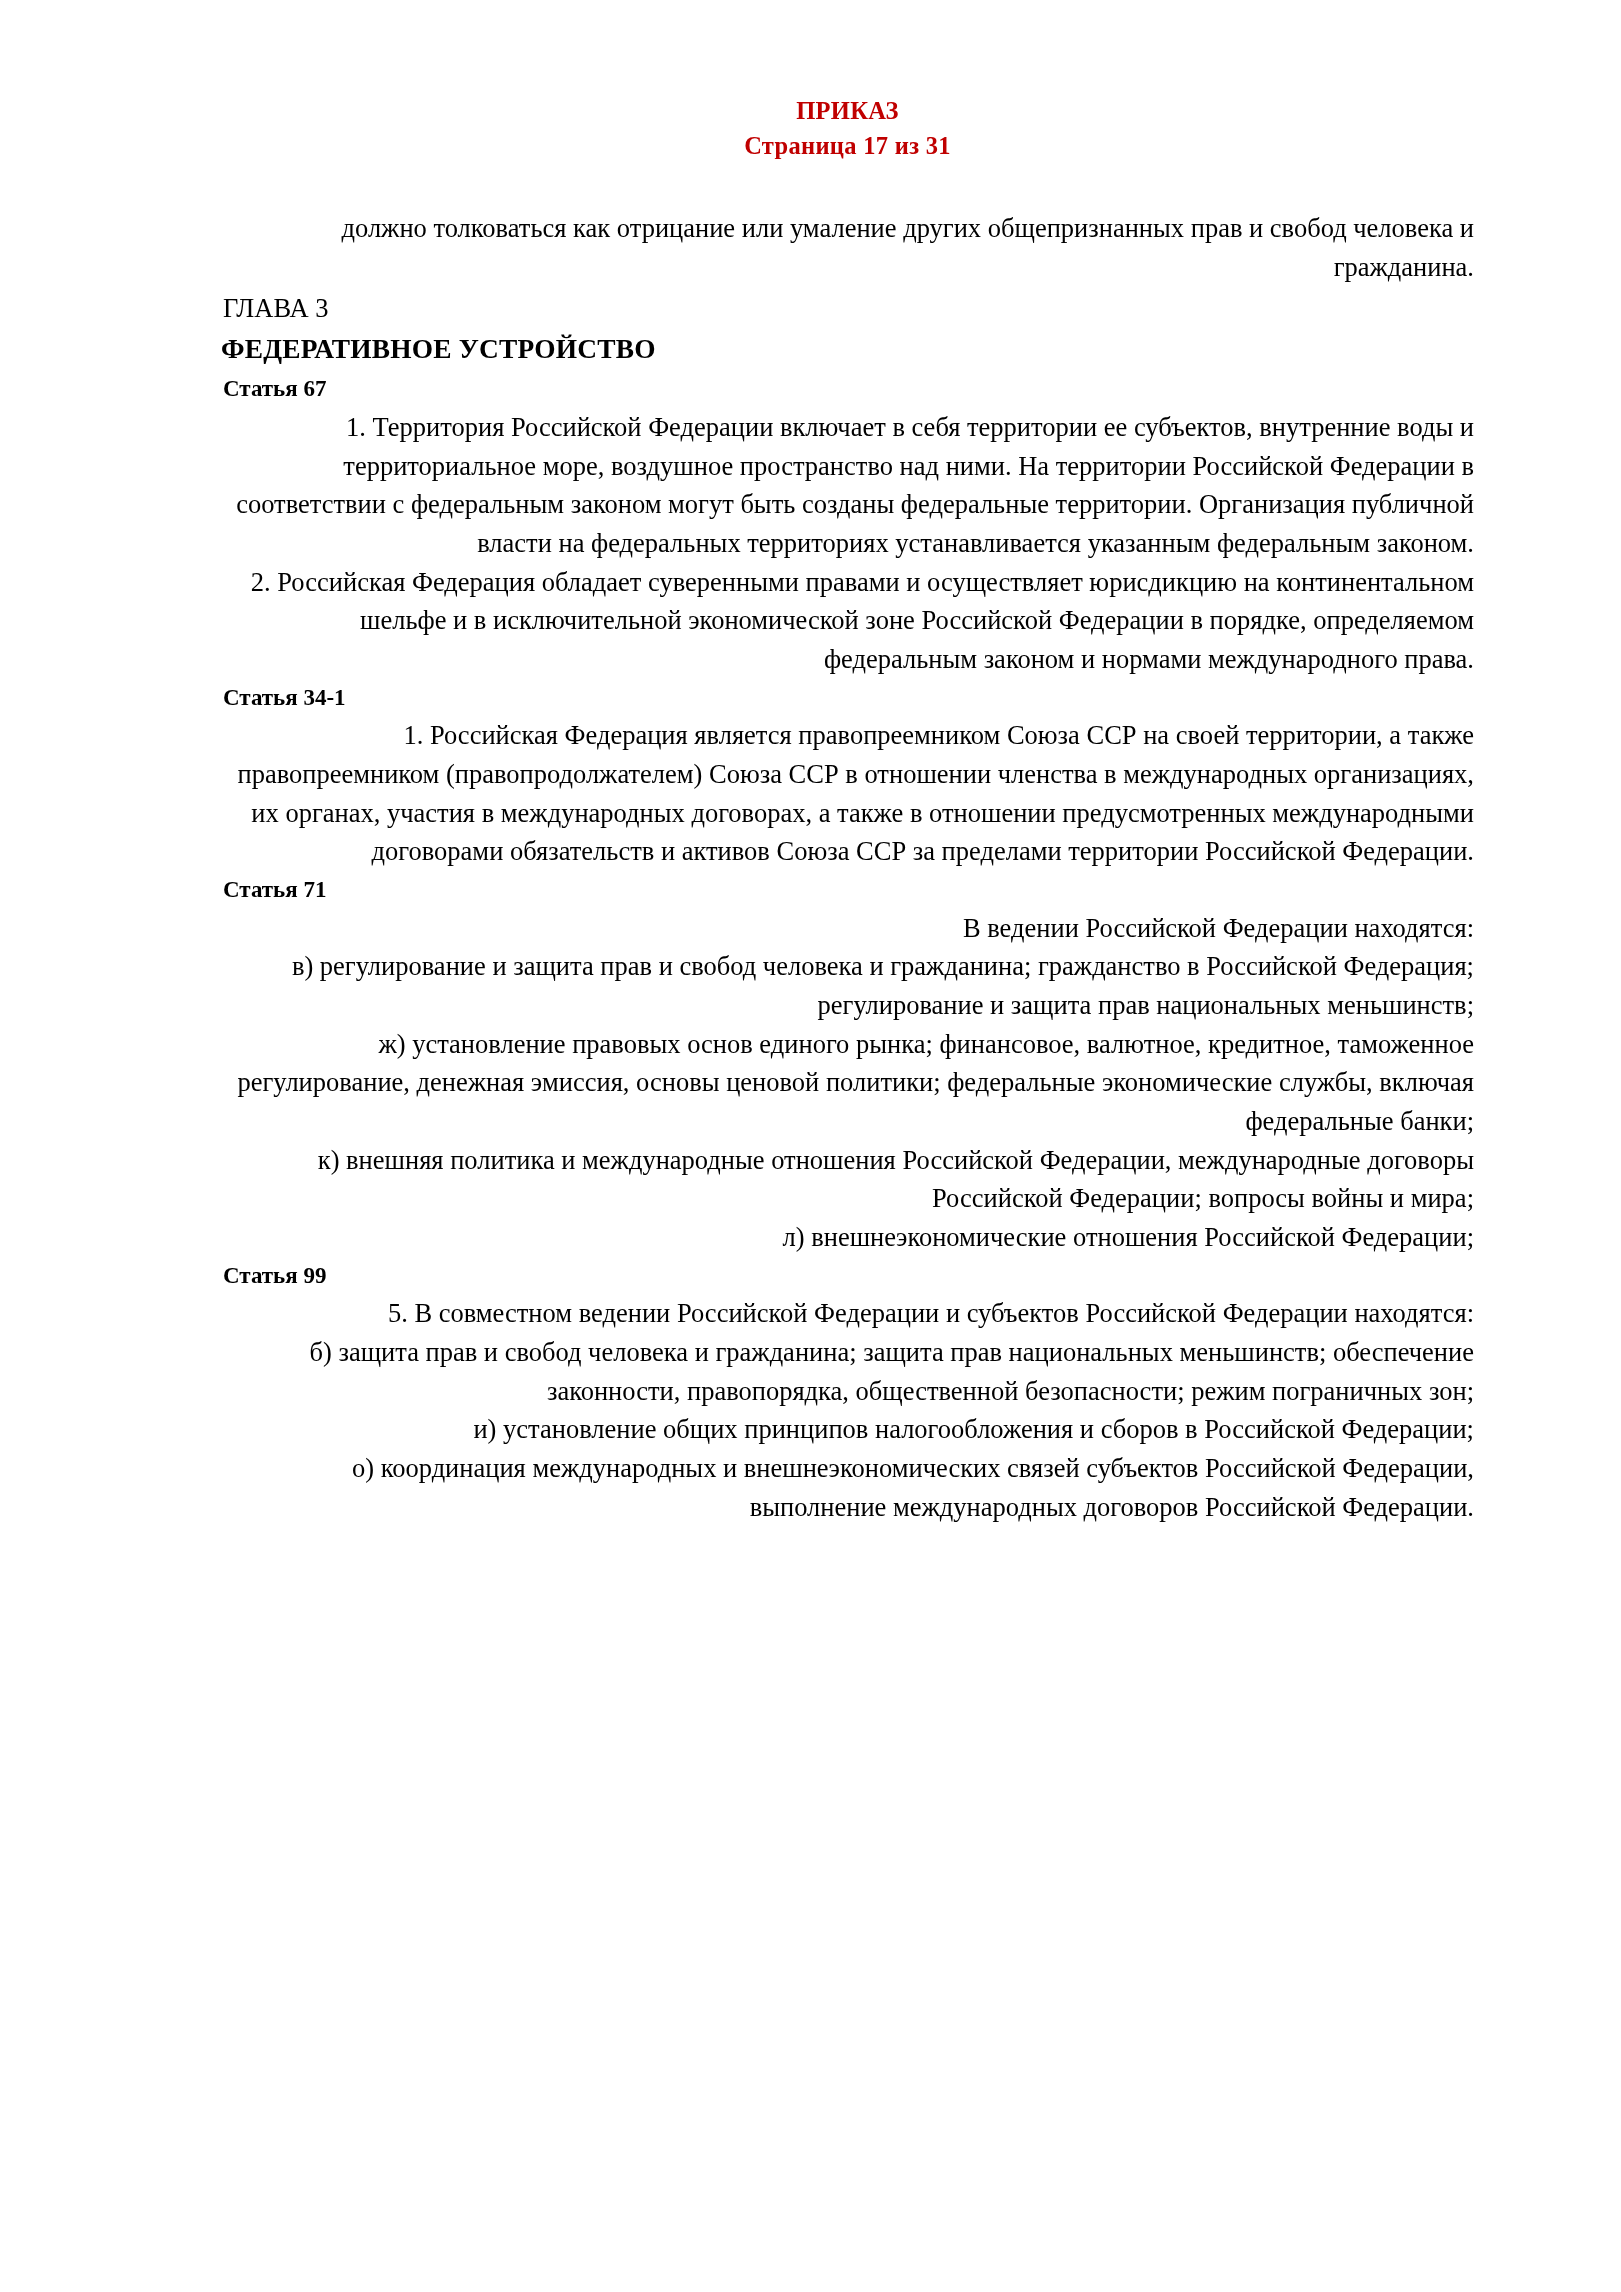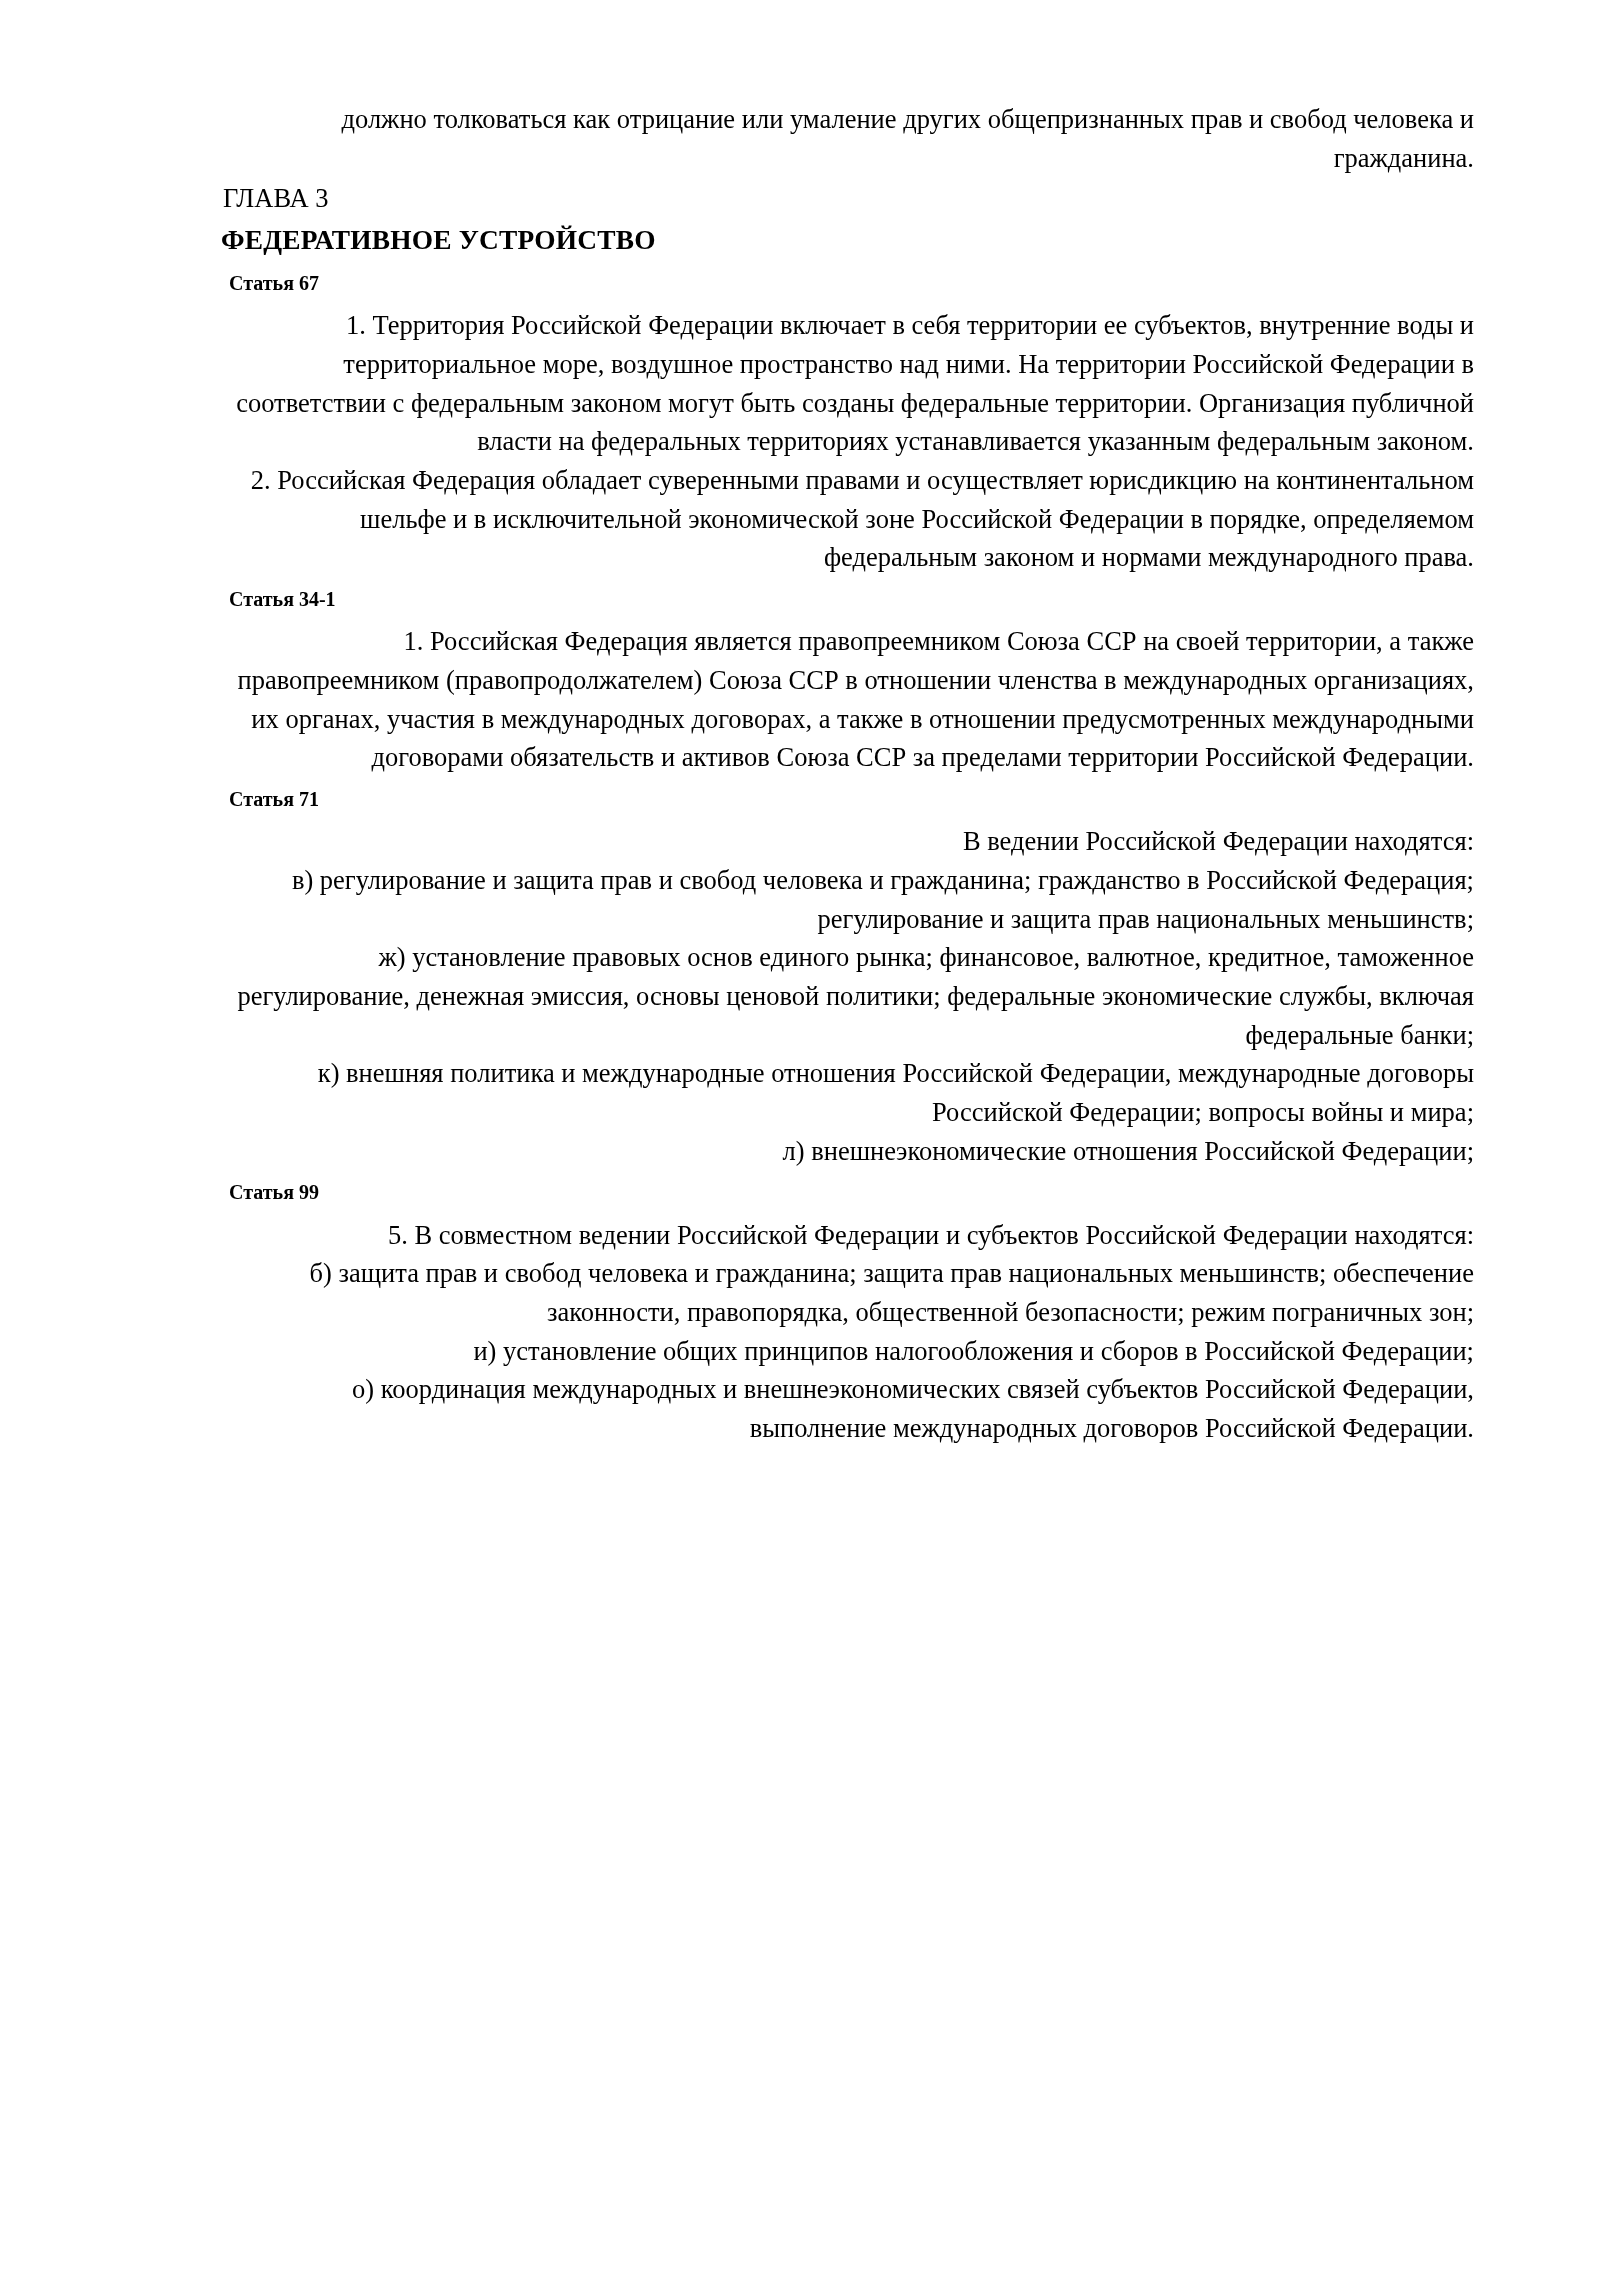--- a/index.html
+++ b/index.html
@@ -43,22 +43,22 @@
     margin: 0;
     font-size: 26.5px;
     line-height: 1.46;
     text-align: right;
     color: #000000;
   }
   p.para.indent {
     text-indent: 15.7px;
   }
   p.heading {
-    margin: 8px;
-    font-size: 20px;
+    margin: 2px;
+    font-size: 23px;
     line-height: 1.46;
     font-weight: bold;
   }
   p.chapter {
     margin: 2px;
     font-size: 26.5px;
     line-height: 1.46;
   }
   p.chapter-title {
     margin: 0;
@@ -66,20 +66,24 @@
     line-height: 1.5;
     font-weight: bold;
     letter-spacing: 0.2px;
   }
 </style>
 </head>
 <body>
 
 <div class="page">
 
+  <div class="doc-header">
+    <span class="line title">ПРИКАЗ</span>
+    <span class="line">Страница 17 из 31</span>
+  </div>
 
   <div class="body-block" id="body-block">
       <p class="para">должно толковаться как отрицание или умаление других общепризнанных прав и свобод человека и гражданина.</p>
       <p class="chapter">ГЛАВА 3</p>
       <p class="chapter-title">ФЕДЕРАТИВНОЕ УСТРОЙСТВО</p>
       <p class="heading">Статья 67</p>
       <p class="para indent">1. Территория Российской Федерации включает в себя территории ее субъектов, внутренние воды и территориальное море, воздушное пространство над ними. На территории Российской Федерации в соответствии с федеральным законом могут быть созданы федеральные территории. Организация публичной власти на федеральных территориях устанавливается указанным федеральным законом.</p>
       <p class="para">2. Российская Федерация обладает суверенными правами и осуществляет юрисдикцию на континентальном шельфе и в исключительной экономической зоне Российской Федерации в порядке, определяемом федеральным законом и нормами международного права.</p>
       <p class="heading">Статья 34-1</p>
       <p class="para indent">1. Российская Федерация является правопреемником Союза ССР на своей территории, а также правопреемником (правопродолжателем) Союза ССР в отношении членства в международных организациях, их органах, участия в международных договорах, а также в отношении предусмотренных международными договорами обязательств и активов Союза ССР за пределами территории Российской Федерации.</p>

